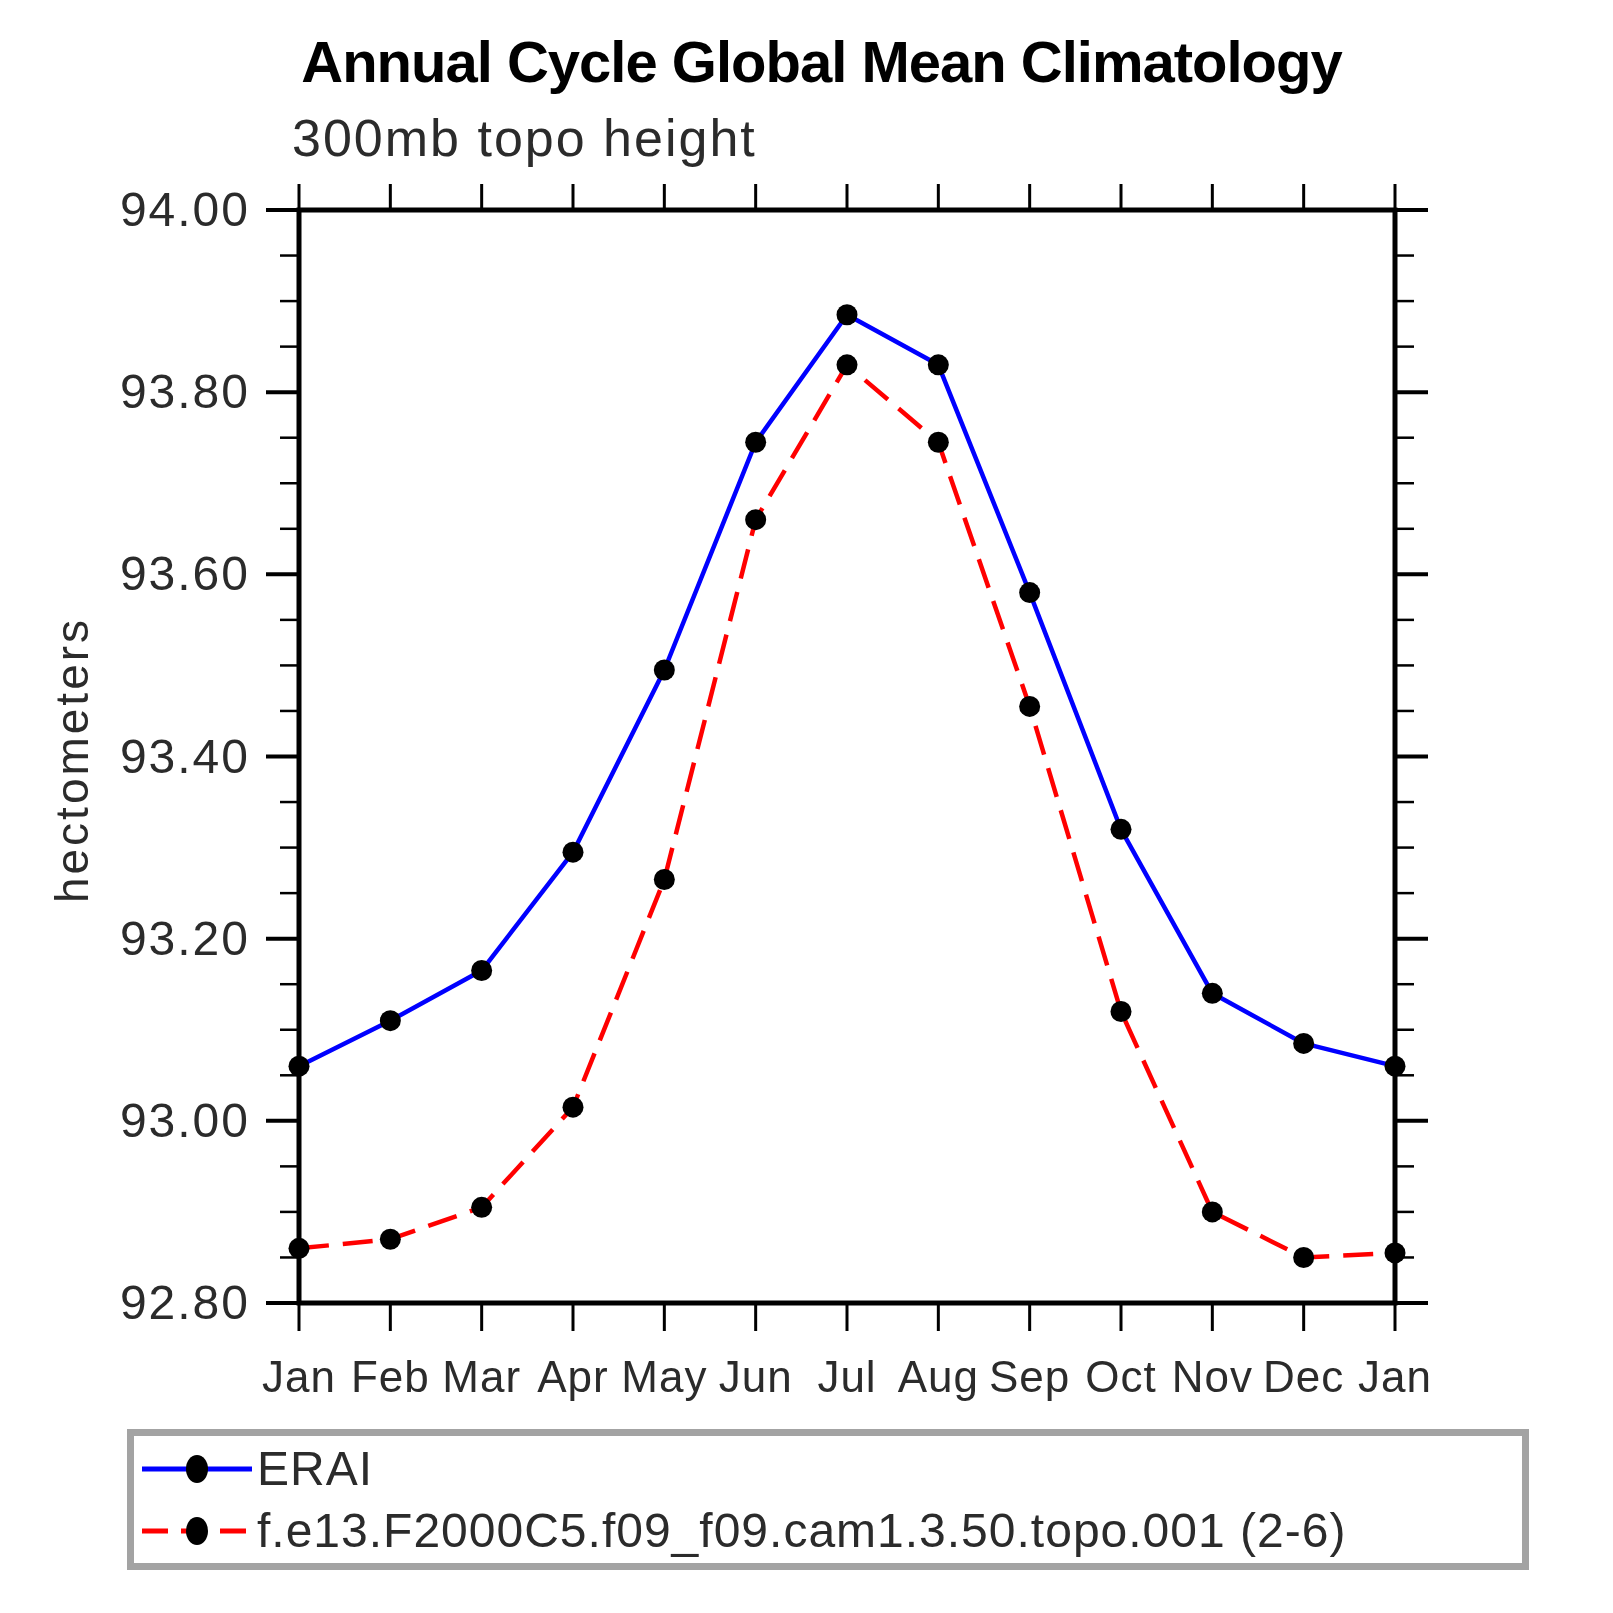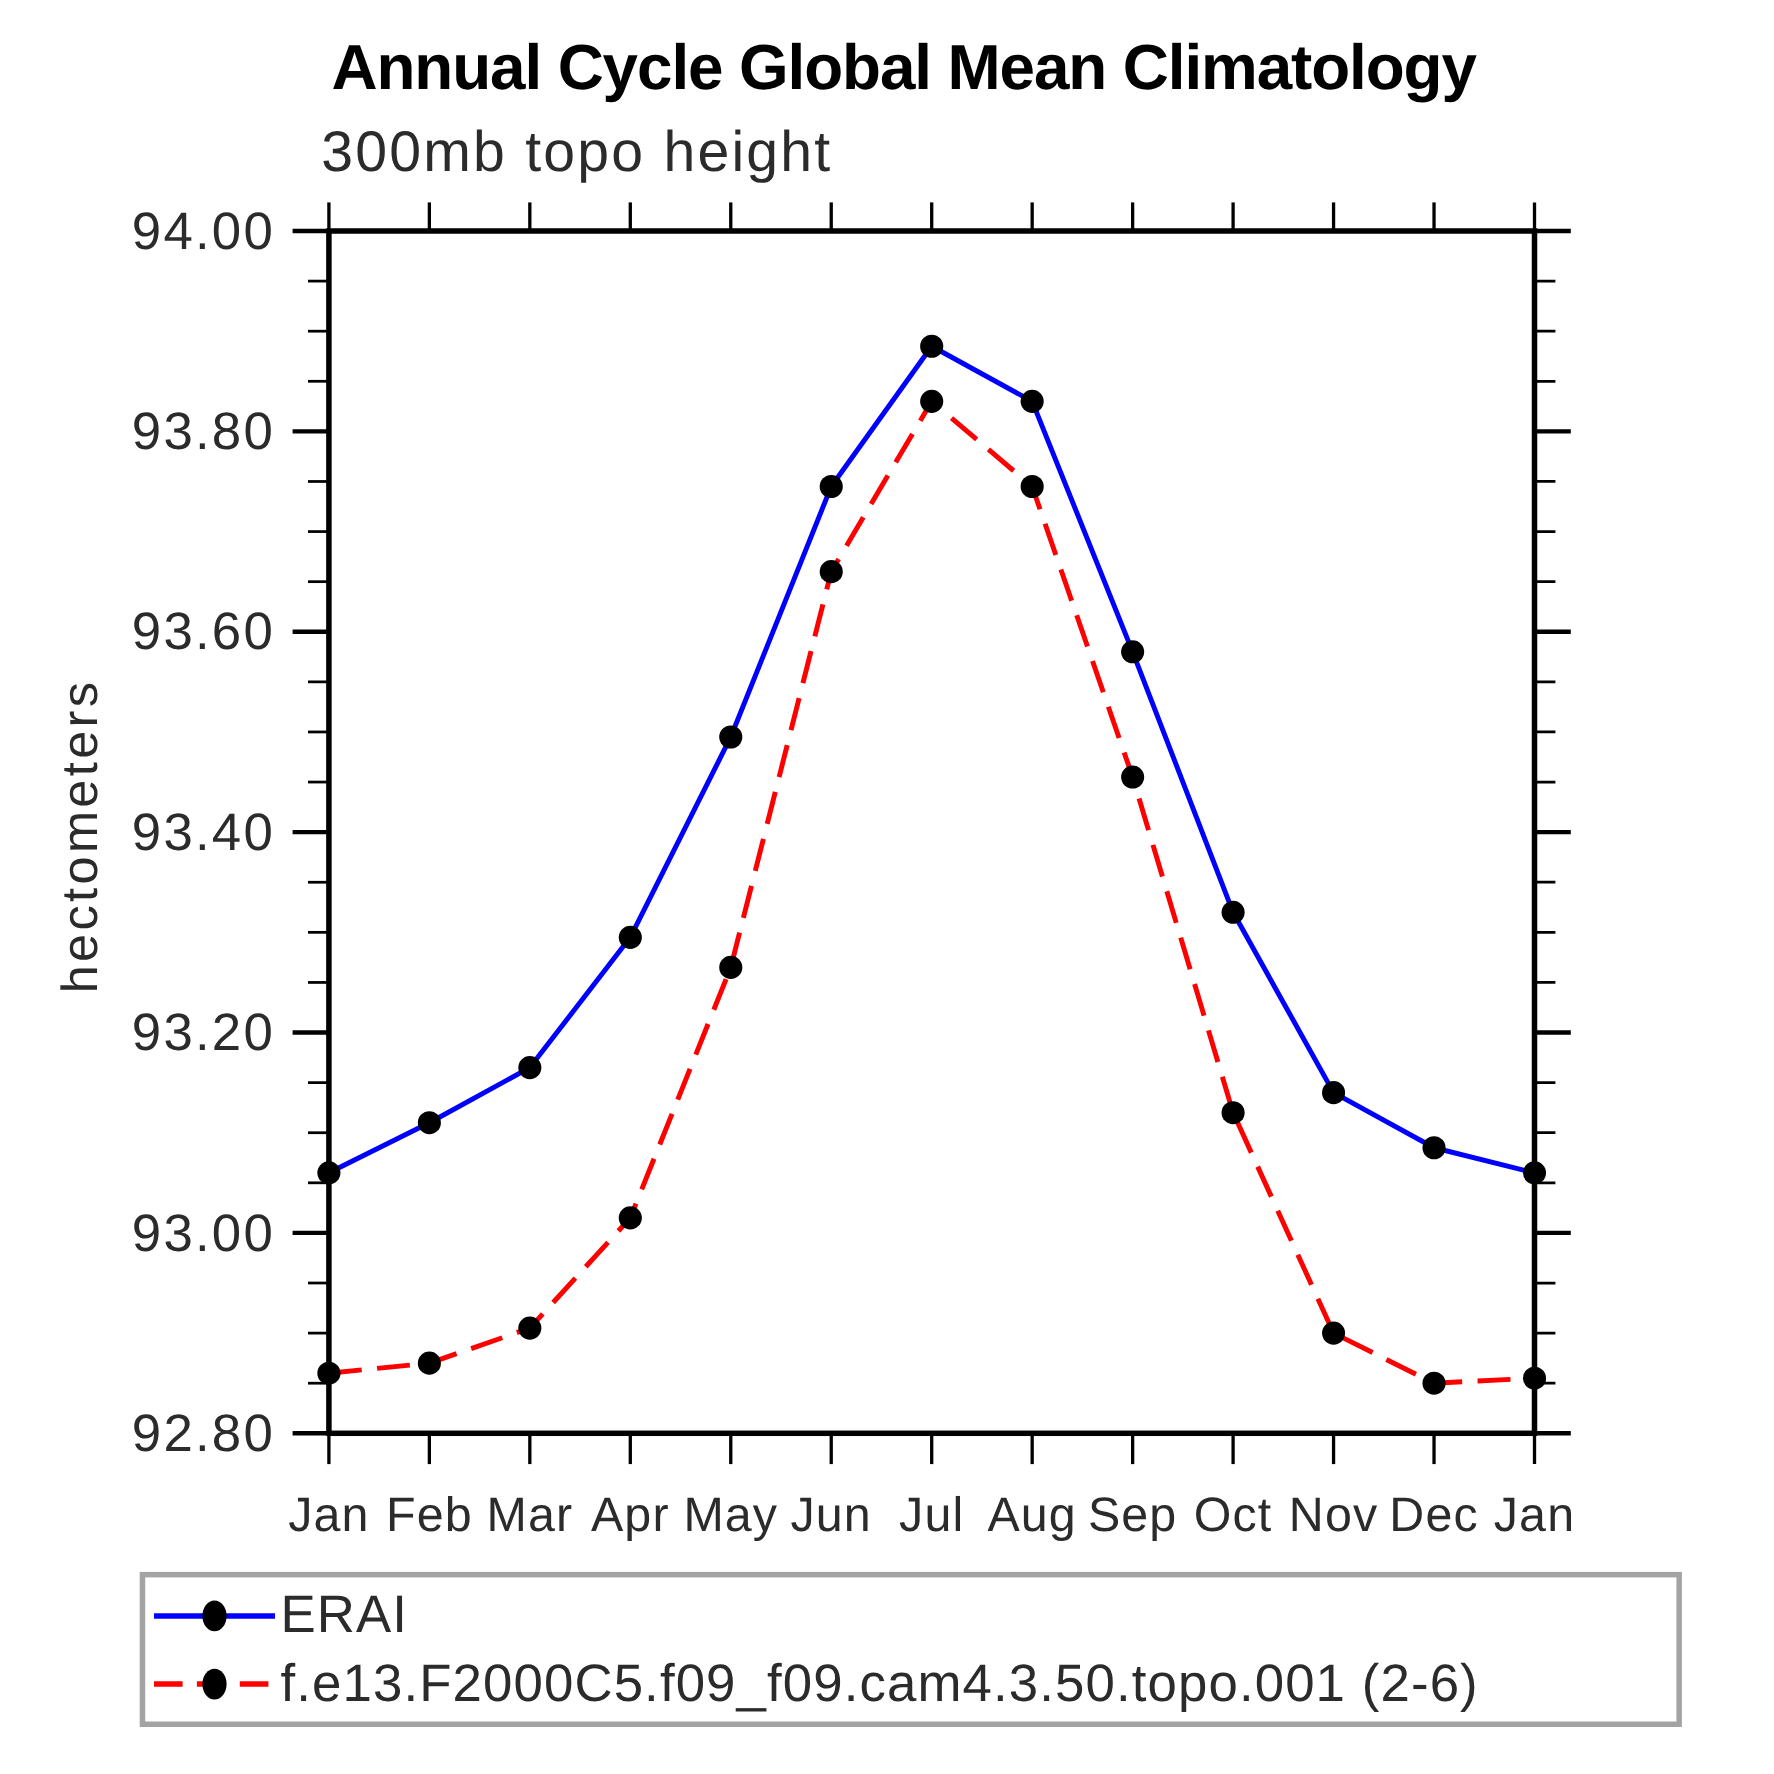--- a/index.html
+++ b/index.html
@@ -35,21 +35,21 @@
     transform:rotate(-90deg);
     font-size:46px;
     letter-spacing:3px;
     color:#2b2b2b;
   }
   svg.plot{position:absolute;left:0;top:0;}
   .legend{
     position:absolute;
     left:127px;top:1429px;
     width:1402px;height:141px;
-    border:5px solid #a3a3a3;
+    border:7px solid #a3a3a3;
     box-sizing:border-box;
     display:flex;
     flex-direction:column;
     justify-content:center;
     gap:10px;
     padding-left:3px;
     background:#ffffff;
   }
   .legend-row{
     display:flex;
@@ -207,17 +207,17 @@
         <line class="sw-line" x1="5" y1="22" x2="115" y2="22" stroke-width="5" stroke="#0000ff"></line>
         <ellipse class="sw-dot" cx="60" cy="22" rx="11" ry="14" fill="#000000"></ellipse>
       </svg>
       <span class="legend-label">ERAI</span>
     </div>
     <div class="legend-row">
       <svg width="120" height="44">
         <line class="sw-line" x1="5" y1="22" x2="115" y2="22" stroke-width="5" stroke="#ff0000" stroke-dasharray="26 13"></line>
         <ellipse class="sw-dot" cx="60" cy="22" rx="11" ry="14" fill="#000000"></ellipse>
       </svg>
-      <span class="legend-label">f.e13.F2000C5.f09_f09.cam4.3.50.topo.001 (2-6)</span>
+      <span class="legend-label">f.e13.F2000C5.f09_f09.cam1.3.50.topo.001 (2-6)</span>
     </div>
   </div>
 
 </div>
 
 </body></html>

